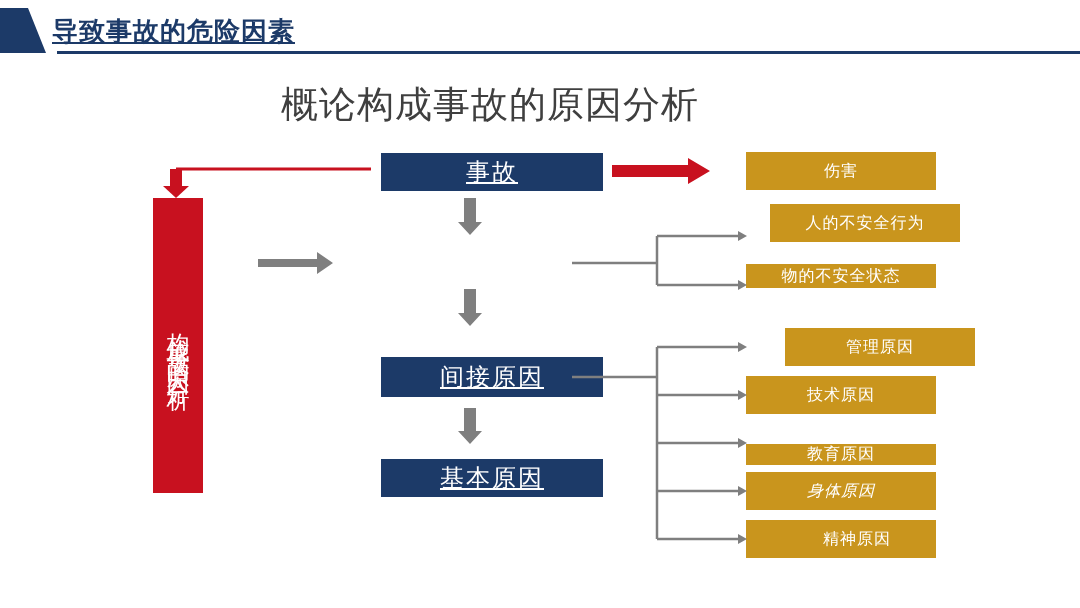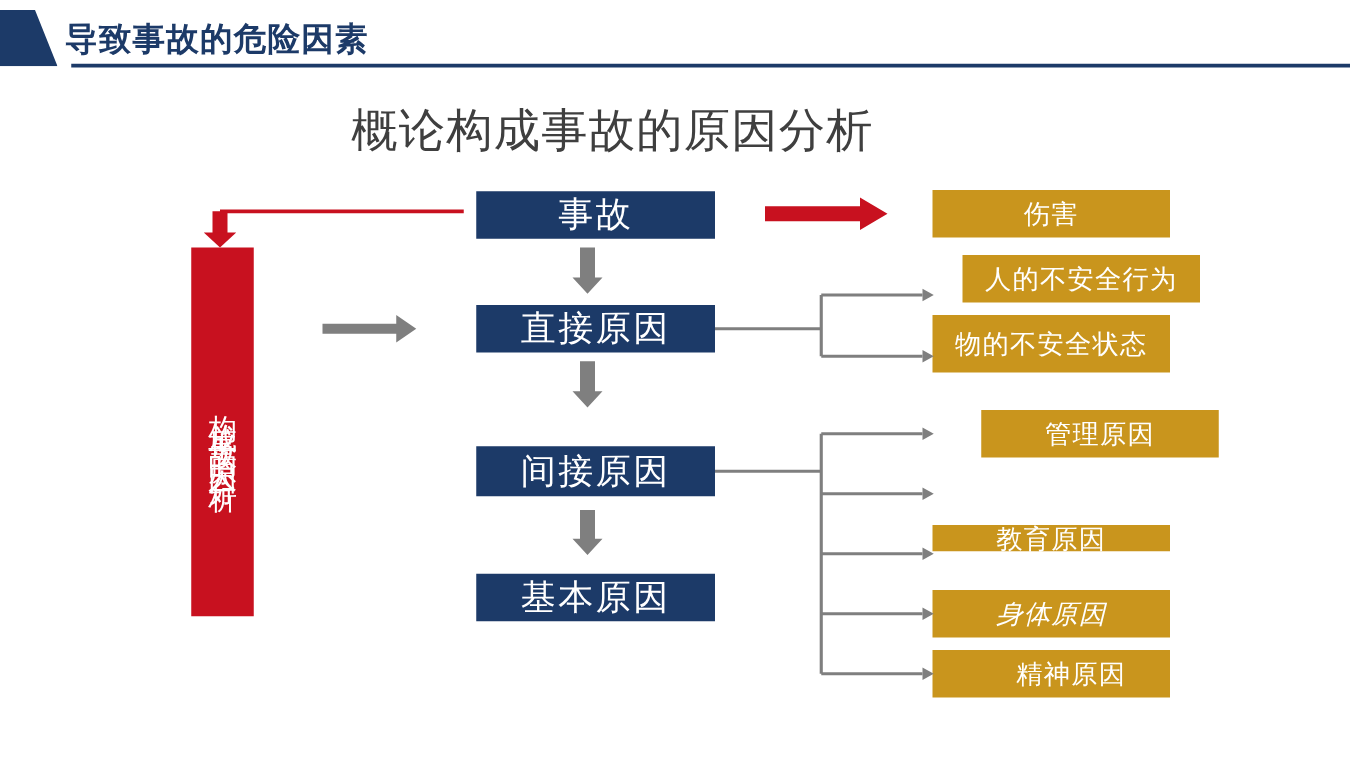--- a/index.html
+++ b/index.html
@@ -8,35 +8,35 @@
   }
   html,body{margin:0;padding:0;background:#fff;}
   .slide{
     position:relative; width:1080px; height:608px; background:#fff;
     font-family:"Liberation Sans","DejaVu Sans",sans-serif; overflow:hidden;
   }
   
   .hdr-shape{position:absolute;left:0;top:0;width:46px;height:53px;}
   .hdr-title{
     position:absolute;left:52px;top:14px;font-size:26px;font-weight:bold;
-    color:var(--navy);letter-spacing:1px;white-space:nowrap;
+    color:var(--navy);letter-spacing:1px;white-space:nowrap;text-decoration:underline;
   }
   .hdr-line{position:absolute;left:57px;top:51px;right:0;height:3px;background:var(--navy);}
   
   .main-title{
     position:absolute;left:190px;top:80px;width:600px;text-align:center;
     font-size:37px;color:var(--title-gray);letter-spacing:1px;white-space:nowrap;
   }
   
   .box{
     position:absolute;display:flex;align-items:center;justify-content:center;
     color:var(--white);box-sizing:border-box;white-space:nowrap;
   }
-  .navy-box{left:381px;width:191px;background:var(--navy);font-size:28px;letter-spacing:2px;}
-  .gold-box{left:746px;width:190px;background:var(--gold);font-size:21px;letter-spacing:1px;}
+  .navy-box{left:381px;width:222px;background:var(--navy);font-size:24px;letter-spacing:2px;text-decoration:underline;}
+  .gold-box{left:746px;width:190px;background:var(--gold);font-size:16px;letter-spacing:1px;}
   .side-box{
     position:absolute;left:153px;top:198px;width:50px;height:295px;background:var(--red);
     display:flex;align-items:center;justify-content:center;
   }
   .side-box span{
     writing-mode:vertical-rl;text-orientation:upright;color:var(--white);
     font-size:23px;letter-spacing:7px;line-height:1;
   }
   .overlay{position:absolute;left:0;top:0;width:1080px;height:608px;}
 </style>
@@ -51,29 +51,29 @@
   <div class="hdr-title">导致事故的危险因素</div>
   <div class="hdr-line"></div>
 
   <div class="main-title">概论构成事故的原因分析</div>
 
   <div class="side-box">
     <span>构成事故的原因分析</span>
   </div>
 
   <div class="box navy-box" style="top:153px;height:38px;">事故</div>
-  <div class="box navy-box" style="top:244px;height:38px;">直接原因</div>
   <div class="box navy-box" style="top:459px;height:38px;">基本原因</div>
   <div class="box navy-box" style="top:357px;height:40px;">间接原因</div>
 
   <div class="box gold-box" style="top:152px;height:38px;">伤害</div>
   <div class="box gold-box" style="top:204px;height:38px;margin-left:24px;">人的不安全行为</div>
-  <div class="box gold-box" style="top:252px;height:46px;text-align:center;">物的不安全状态</div>
+  <div class="box gold-box" style="top:264px;height:24px;text-align:center;">物的不安全状态</div>
   <div class="box gold-box" style="top:328px;height:38px;margin-left:39px;">管理原因</div>
-  <div class="box gold-box" style="top:420px;height:21px;">教育原因</div>
+  <div class="box gold-box" style="top:376px;height:38px;">技术原因</div>
+  <div class="box gold-box" style="top:444px;height:21px;">教育原因</div>
   <div class="box gold-box" style="top:472px;height:38px;font-style:italic;">身体原因</div>
   <div class="box gold-box" style="top:520px;height:38px;padding-left:32px;">精神原因</div>
 
   <svg class="overlay" viewBox="0 0 1080 608">
 
     <g>
       <path d="M371,169 L176,169" stroke="var(--red)" stroke-width="3" fill="none"></path>
       <rect x="170" y="169" width="12" height="18" fill="var(--red)"></rect>
       <polygon points="163,186 189,186 176,198" fill="var(--red)"></polygon>
     </g>

